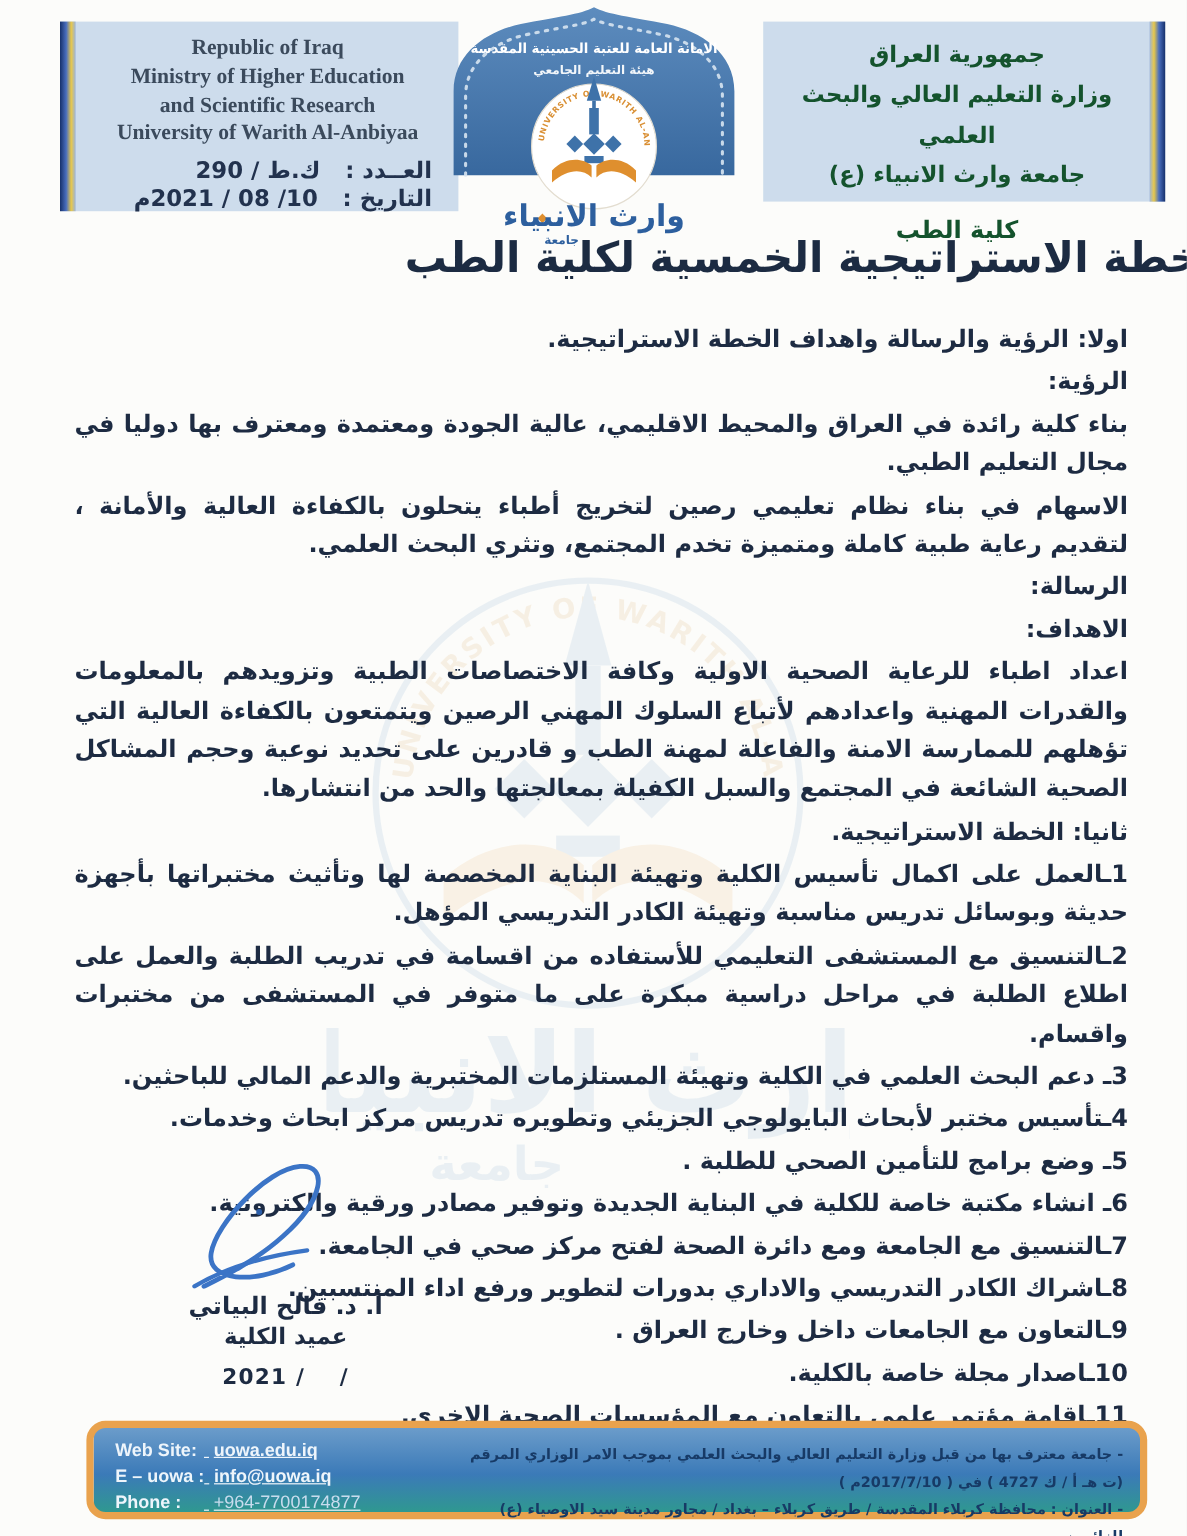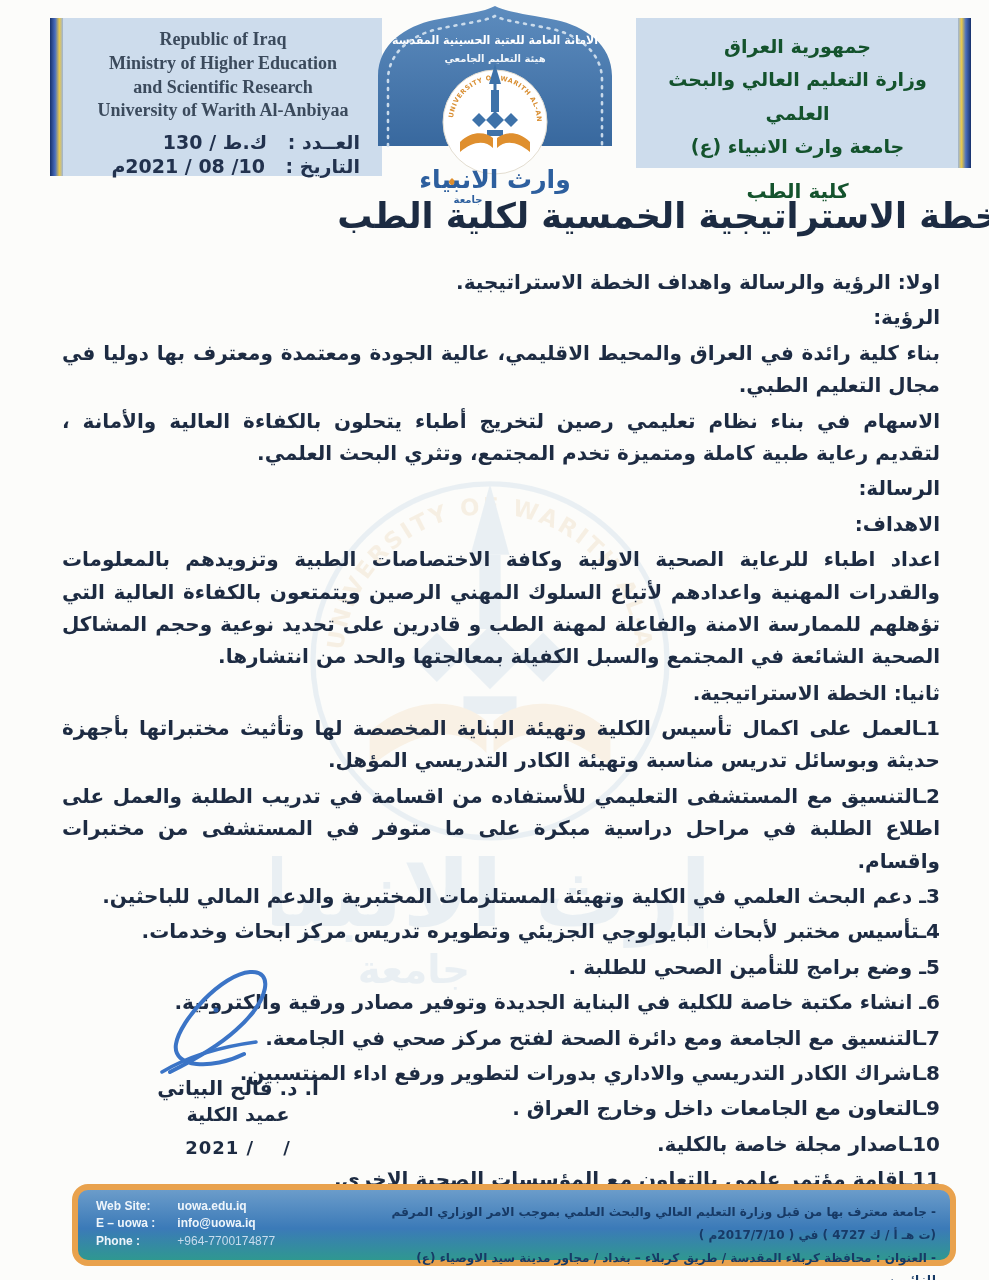--- a/index.html
+++ b/index.html
@@ -47,22 +47,22 @@
   .sig svg{display:block;margin:0 auto 2px 34px;}
   .sig-name{font-size:20px;direction:rtl;}
   .sig-title{font-size:19px;direction:rtl;margin-top:3px;}
   .sig-date{font-size:18px;direction:ltr;margin-top:12px;letter-spacing:1px;}
 
   
   .footer{position:absolute;left:72px;top:1184px;width:884px;height:82px;box-sizing:border-box;
           border:6px solid #e9a24d;border-radius:16px;
           background:linear-gradient(180deg,#6b9cca,#3b7ab8 55%,#2f9890);
           display:flex;justify-content:space-between;padding:8px 14px 6px 18px;}
-  .contacts{font-family:"Liberation Sans",sans-serif;font-size:12px;font-weight:bold;
-            color:#eef5fb;line-height:1.45;}
+  .contacts{font-family:"Liberation Sans",sans-serif;font-size:15px;font-weight:bold;
+            color:#eef5fb;line-height:1.45;text-decoration:underline;}
   .c-row .lbl{display:inline-block;min-width:74px;}
   .c-row .val{margin-left:4px;}
   .c-row.phone .val{color:#c8dcee;font-weight:normal;}
   .notes{direction:rtl;text-align:right;color:#173a66;font-size:12px;font-weight:bold;
          line-height:1.9;padding-top:3px;max-width:560px;}
 
   
   .edge-right{position:absolute;right:3px;top:0;width:2px;height:100%;background:#8f8f8f;opacity:.5;}
   .corner{position:absolute;right:0;bottom:0;width:36px;height:26px;background:#c3c3c3;
           border-top-left-radius:80% 100%;opacity:.75;}
@@ -76,21 +76,21 @@
     <div class="bar"></div>
     <div>
 
     <div class="eng-line">Republic of Iraq</div>
         <div class="eng-line">Ministry of Higher Education</div>
         <div class="eng-line">and Scientific Research</div>
         <div class="eng-line">University of Warith Al-Anbiyaa</div>
       </div>
     <div class="num-row">
       <span class="lbl">العــدد :</span>
-      <span class="val">ك.ط / 130</span>
+      <span class="val">ك.ط / 290</span>
     </div>
     <div class="num-row date-row">
       <span class="lbl">التاريخ :</span>
       <span class="val">10/ 08  / 2021م</span>
     </div>
   </div>
 
   <div class="hdr-center">
     <svg width="246" height="205" viewBox="0 0 246 205">
       <defs>

